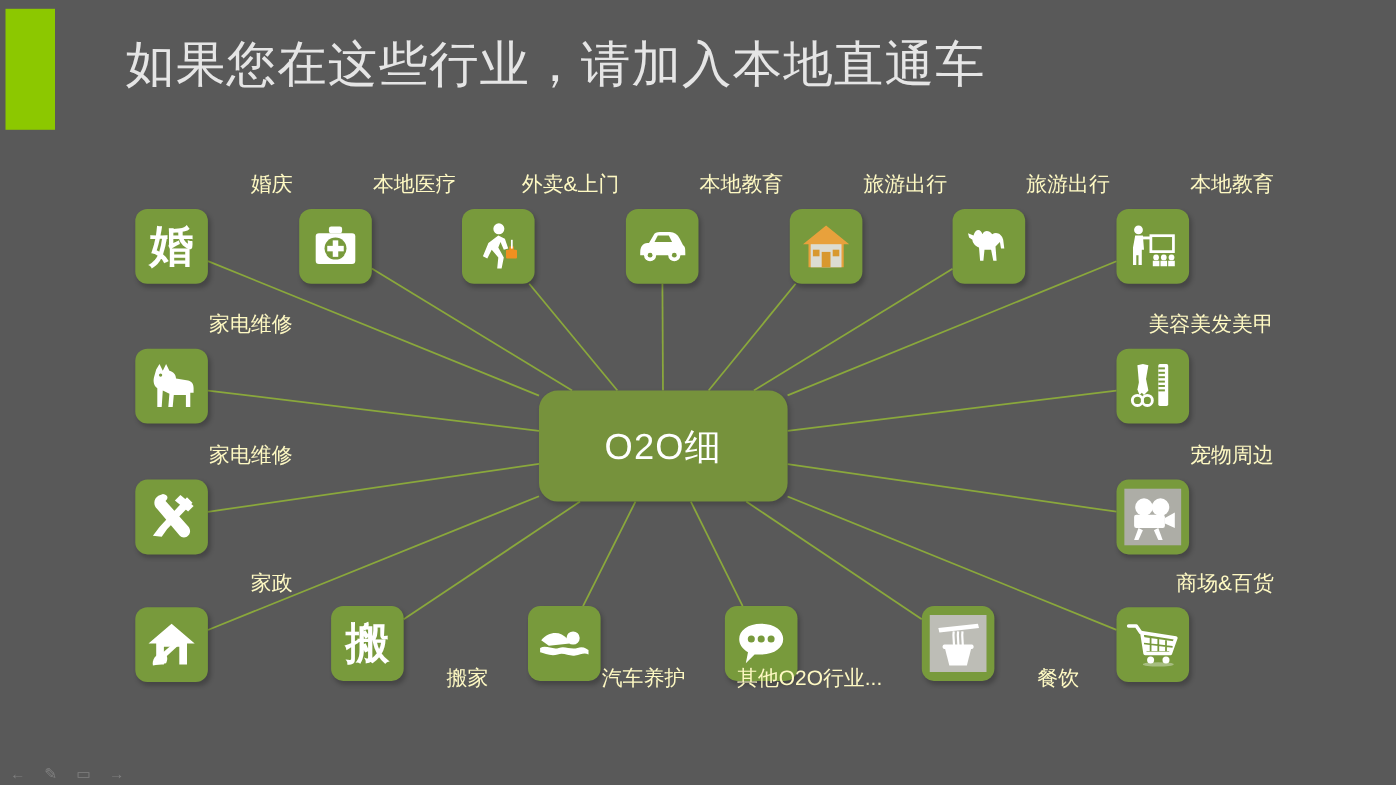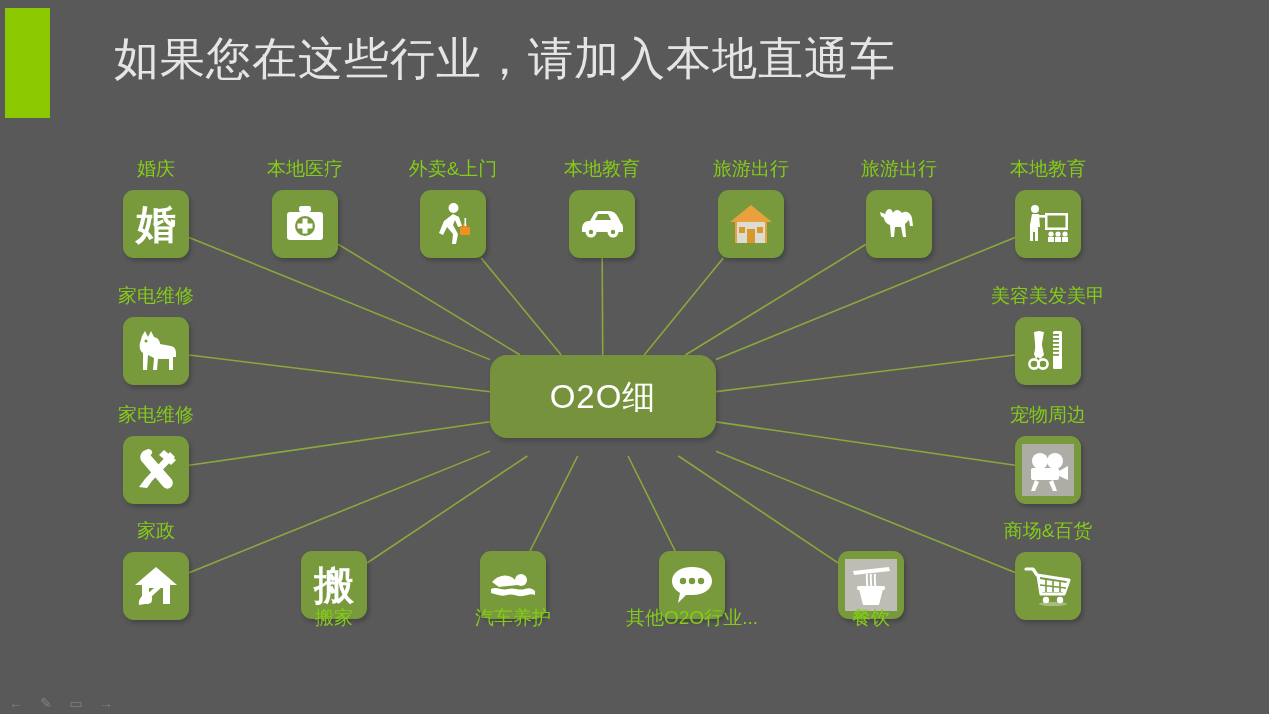--- a/index.html
+++ b/index.html
@@ -75,44 +75,44 @@
   .tile .glyph {
     color: #FFFFFF;
     font-size: 40px;
     line-height: 44px;
     font-weight: 700;
     letter-spacing: 0;
   }
   .tile svg { display: block; }
   .label {
     position: absolute;
-    color: #84cc16;
+    color: #fef9c3;
     font-size: 19px;
     line-height: 22px;
     white-space: nowrap;
-    text-align: center;
+    text-align: right;
   }
   .label.above {
     left: -110px;
     width: 220px;
     top: -66px;
   }
   .label.below {
     left: -110px;
     width: 220px;
     top: 22px;
   }
 
   
   #hub {
     position: absolute;
     left: 490px;
     top: 355px;
     width: 226px;
-    height: 83px;
+    height: 101px;
     background: #76923C;
     border-radius: 17px;
     display: flex;
     flex-direction: column;
     align-items: center;
     justify-content: center;
     box-shadow: 2px 3px 5px rgba(0,0,0,0.2);
     gap: 28px;
   }
   #hub .hub-line {

